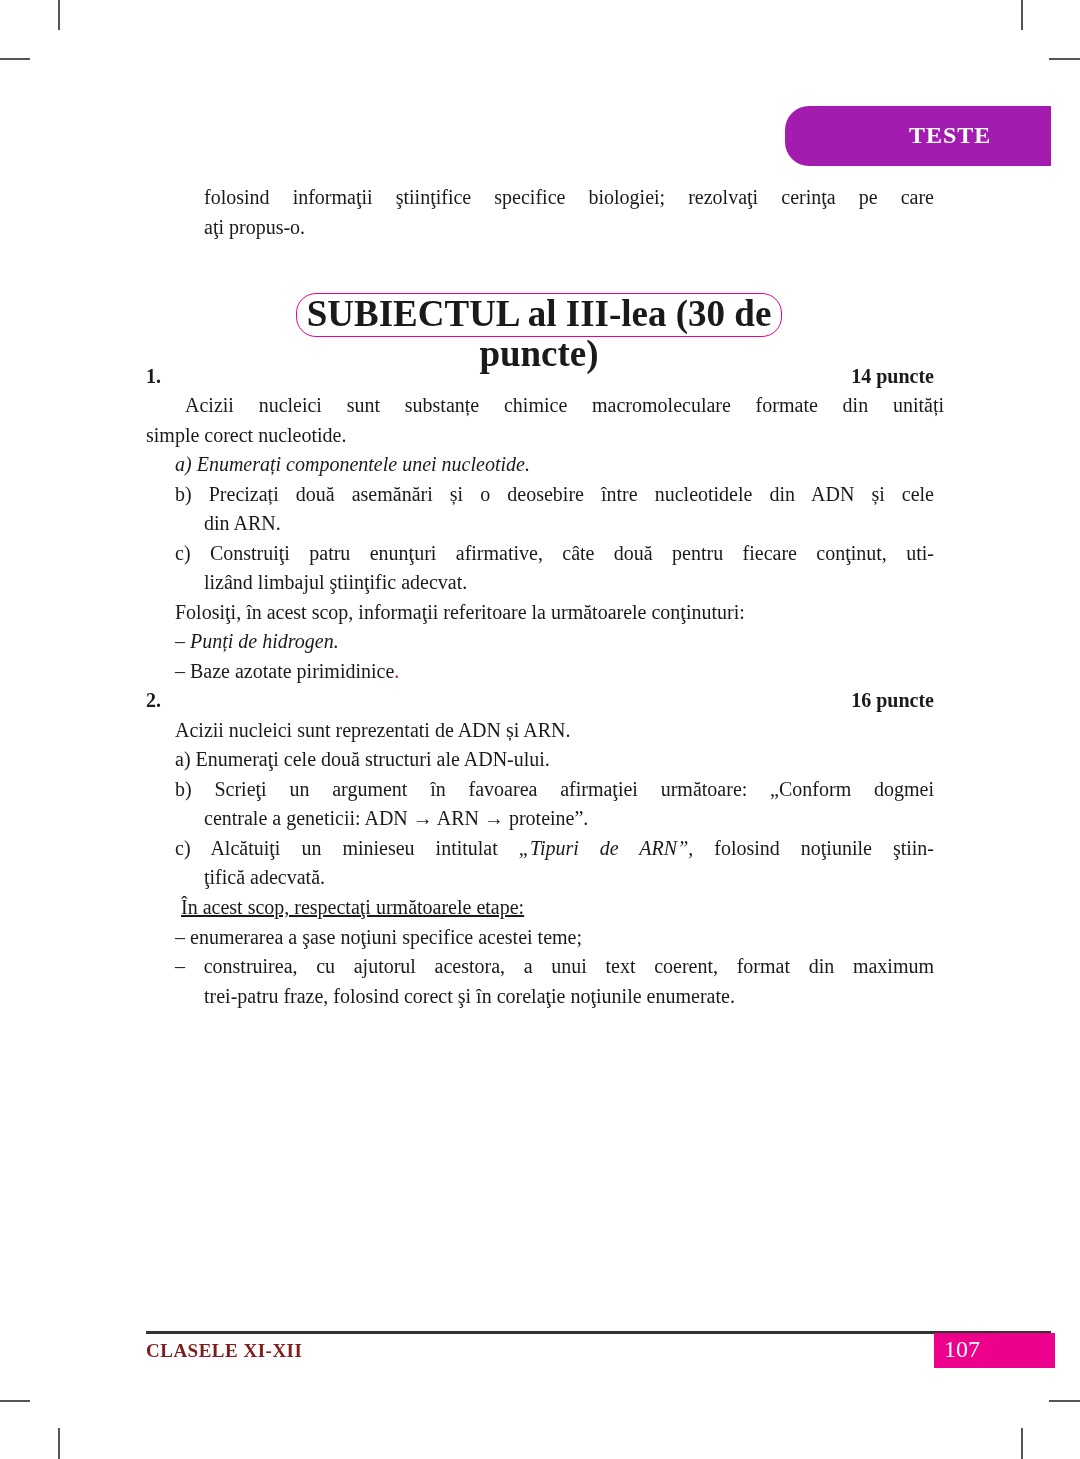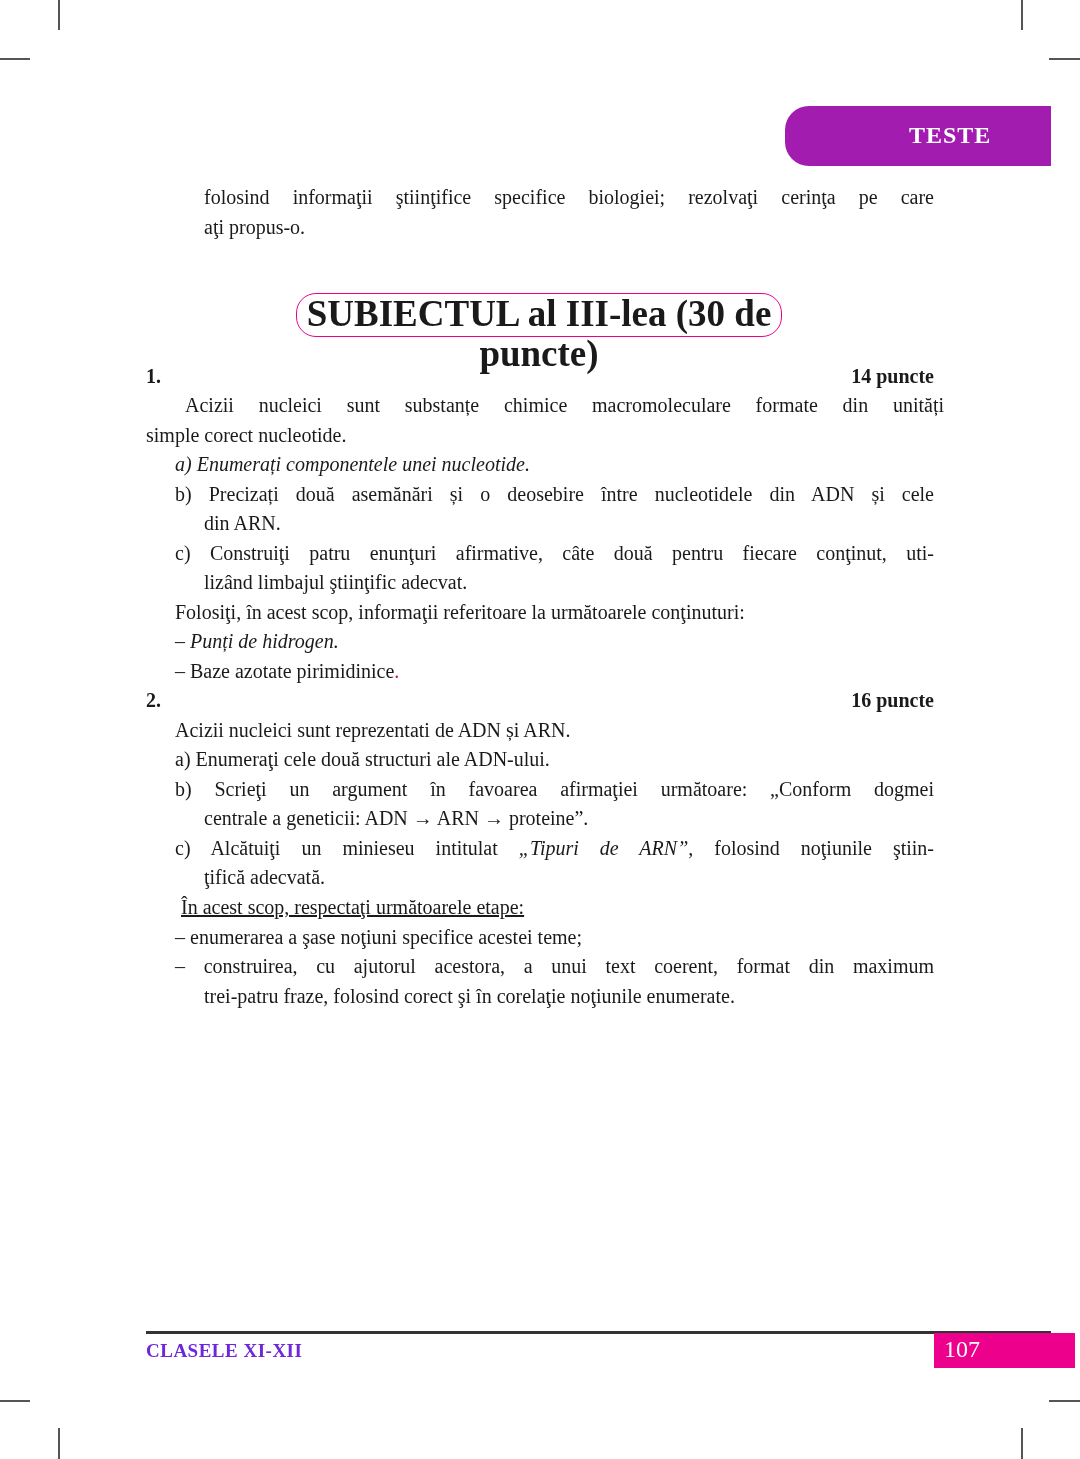--- a/index.html
+++ b/index.html
@@ -21,22 +21,22 @@
   .just { text-align:justify; text-align-last:justify; white-space:normal; }
   .sub-title {
     position:absolute; left:296px; top:293px; width:486px; height:44px;
     border:1.5px solid #ec008c; border-radius:20px; box-sizing:border-box;
     text-align:center; font-weight:bold; font-size:37px; line-height:40px;
     color:#1a1a1a;
   }
   .bold { font-weight:bold; }
   .red { color:#c0272d; }
   .footer-line { position:absolute; left:146px; top:1331px; width:905px; height:3px; background:#333; }
-  .footer-label { position:absolute; left:146px; top:1340px; font-size:19px; font-weight:bold; color:#6d28d9; letter-spacing:0.5px;font-family:Liberation Serif, serif; }
-  .page-box { position:absolute; left:934px; top:1333px; width:141px; height:35px; background:#ec008c;text-decoration:underline; }
+  .footer-label { position:absolute; left:146px; top:1340px; font-size:19px; font-weight:bold; color:#7f1d1d; letter-spacing:0.5px;font-family:Liberation Serif, serif; }
+  .page-box { position:absolute; left:934px; top:1333px; width:121px; height:35px; background:#ec008c;text-decoration:underline; }
   .page-box span { position:absolute; left:10px; top:3px; color:#fff; font-size:24px; }
 </style>
 </head>
 <body>
 
 <div class="crop" style="left:58px;top:0;width:1.5px;height:30px;"></div>
 <div class="crop" style="left:0;top:58px;width:30px;height:1.5px;"></div>
 <div class="crop" style="left:1021px;top:0;width:1.5px;height:30px;"></div>
 <div class="crop" style="left:1049px;top:58px;width:31px;height:1.5px;"></div>
 <div class="crop" style="left:0;top:1400px;width:30px;height:1.5px;"></div>

